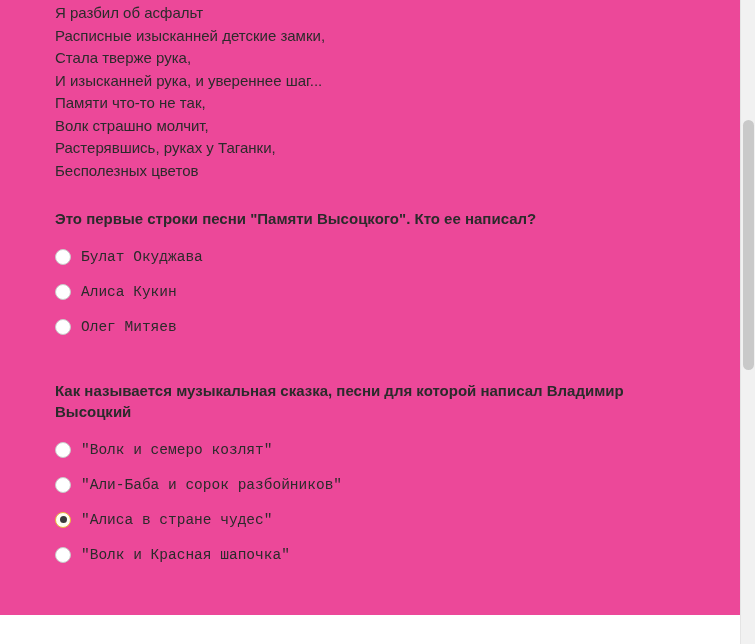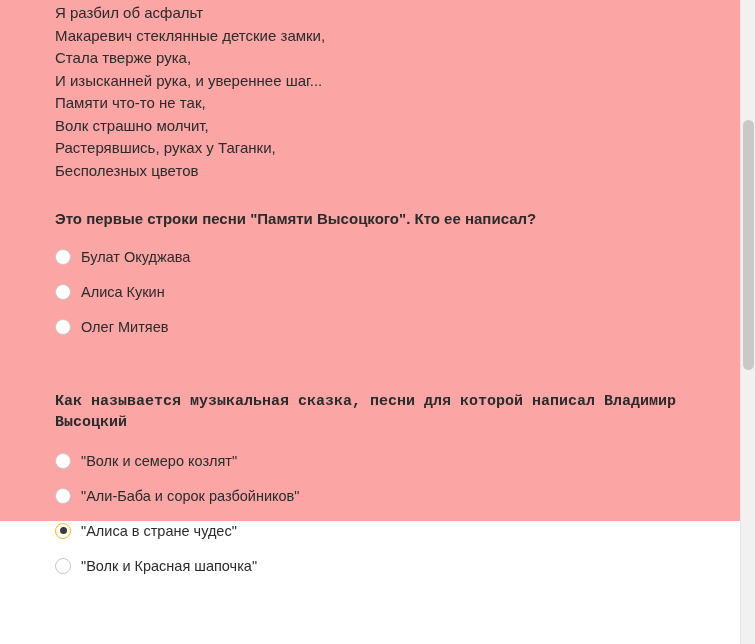--- a/index.html
+++ b/index.html
@@ -10,22 +10,22 @@
     width: 755px;
     height: 644px;
     background: #ffffff;
     font-family: "Liberation Sans", sans-serif;
     color: #333333;
     overflow: hidden;
   }
   .page {
     position: relative;
     width: 755px;
-    height: 521px;
-    background: #fca5a5;
+    height: 615px;
+    background: #ec4899;
     box-sizing: border-box;
   }
   .content {
     position: absolute;
     left: 55px;
     top: 0px;
     width: 660px;
   }
   .poem {
     padding-top: 2px;
@@ -39,23 +39,22 @@
   .question {
     font-size: 15px;
     line-height: 21px;
     color: #2b2b2b;
     font-weight: 600;
   }
   .q1 {
     margin-top: 26px;
   }
   .q2 {
-    margin-top: 47px;
+    margin-top: 36px;
     width: 630px;
-    font-family: Liberation Mono, monospace;
   }
   .options {
     margin-top: 10px;
   }
   .option {
     display: flex;
     align-items: center;
     height: 35px;
     cursor: pointer;
   }
@@ -83,20 +82,21 @@
     height: 7px;
     margin-left: -3.5px;
     margin-top: -3.5px;
     border-radius: 50%;
     background: #3a3a3a;
   }
   .option-label {
     font-size: 14.5px;
     color: #2b2b2b;
     line-height: 18px;
+    font-family: Liberation Mono, monospace;
   }
   .scrollbar-track {
     position: absolute;
     right: 0;
     top: 0;
     width: 15px;
     height: 644px;
     background: #f1f1f1;
     border-left: 1px solid #e4e4e4;
     box-sizing: border-box;
@@ -113,21 +113,21 @@
 </style>
 </head>
 <body>
 
 <div class="page">
 
   <div class="content">
 
     <div class="poem">
       <div class="poem-line">Я разбил об асфальт</div>
-      <div class="poem-line">Макаревич стеклянные детские замки,</div>
+      <div class="poem-line">Расписные изысканней детские замки,</div>
       <div class="poem-line">Стала тверже рука,</div>
       <div class="poem-line">И изысканней рука, и увереннее шаг...</div>
       <div class="poem-line">Памяти что-то не так,</div>
       <div class="poem-line">Волк страшно молчит,</div>
       <div class="poem-line">Растерявшись, руках у Таганки,</div>
       <div class="poem-line">Бесполезных цветов</div>
     </div>
 
     <div class="question q1">Это первые строки песни "Памяти Высоцкого". Кто ее написал?</div>
 

